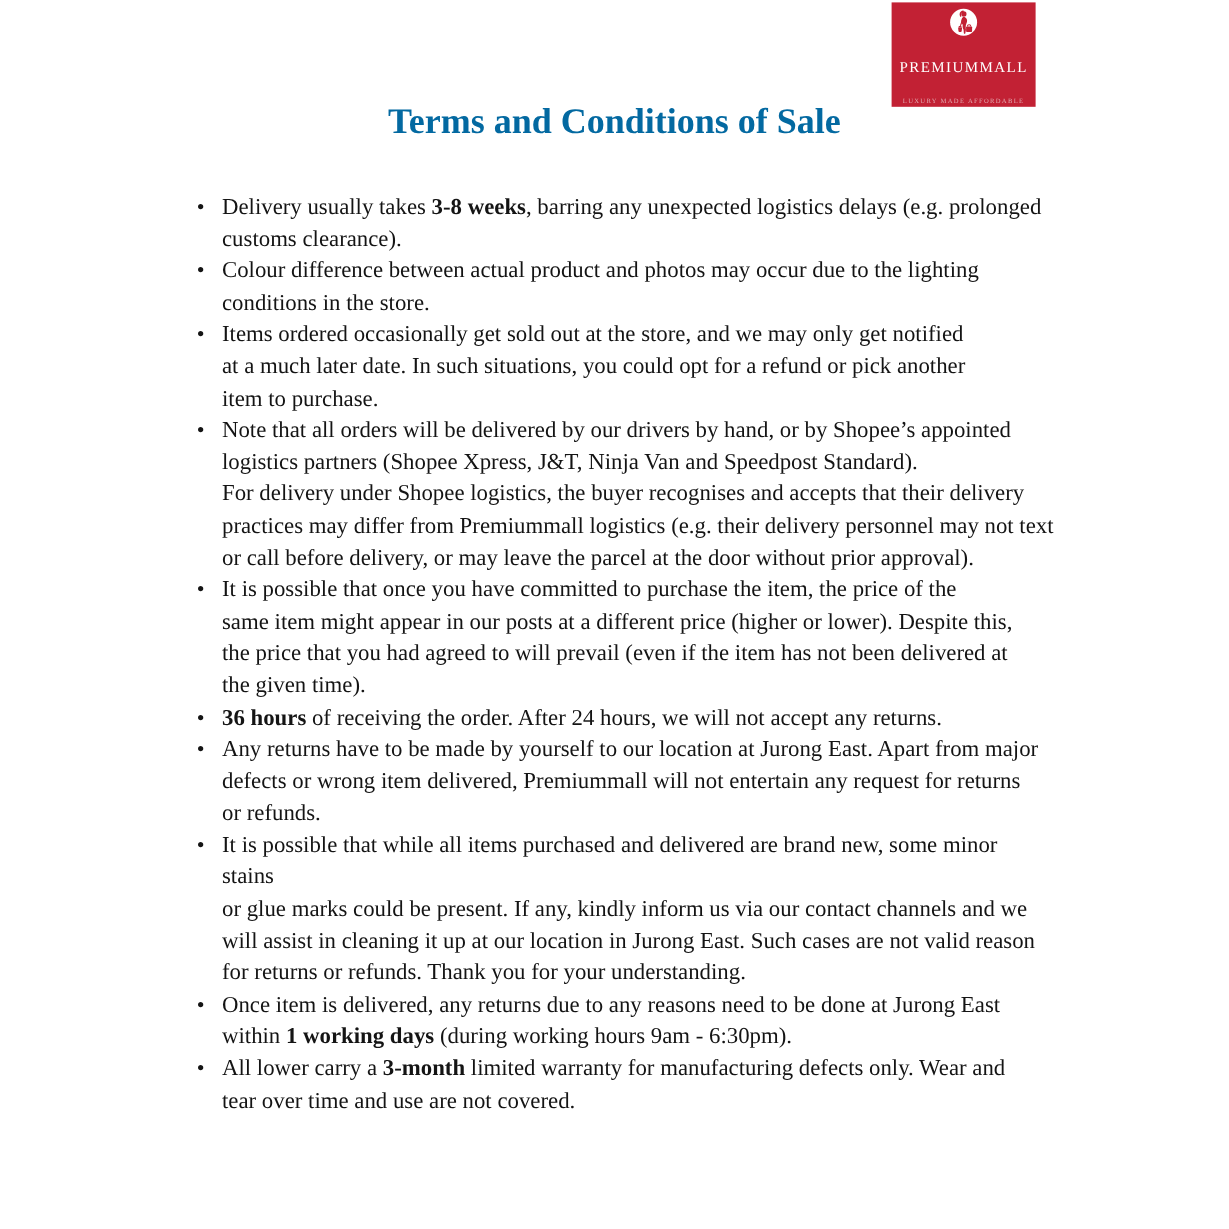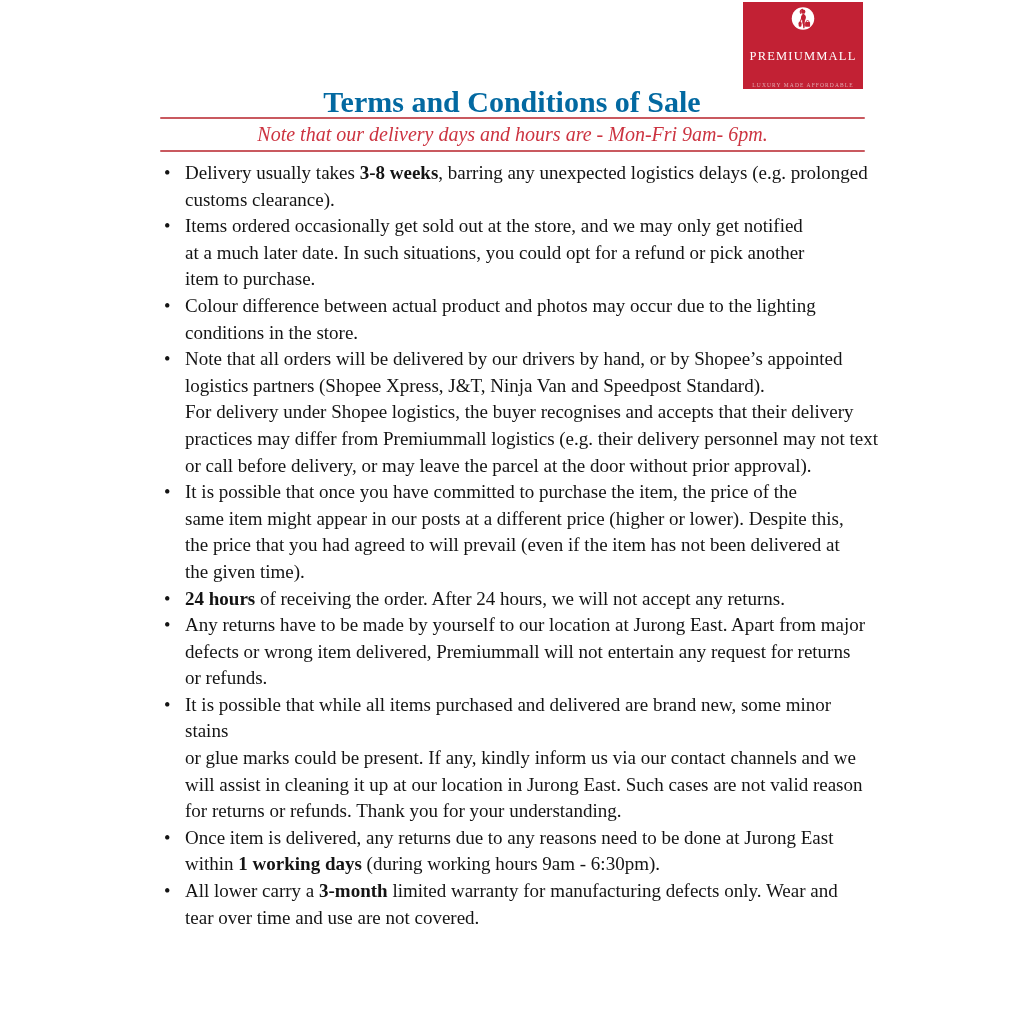--- a/index.html
+++ b/index.html
@@ -95,44 +95,39 @@
         <path d="M36.5 38.5 a4.5 4.5 0 0 1 9 0 l-1.6 0 a3 3 0 0 0 -5.8 0 z"></path>
         <rect x="35" y="38.5" width="12" height="11" rx="1.6"></rect>
       </g>
     </svg>
     <div class="logo-brand">PREMIUMMALL</div>
     <div class="logo-tagline">LUXURY MADE AFFORDABLE</div>
   </div>
 
   <h1 class="title">Terms and Conditions of Sale</h1>
 
-  <div class="note-block">
-    <div class="rule"></div>
-    <div class="note-text">Note that our delivery days and hours are - Mon-Fri 9am- 6pm.</div>
-    <div class="rule"></div>
-  </div>
 
   <ul class="terms-list">
       <li><span>Delivery usually takes </span><b>3-8 weeks</b><span>, barring any unexpected logistics delays (e.g. prolonged
 customs clearance).</span></li>
+      <li><span>Colour difference between actual product and photos may occur due to the lighting
+conditions in the store.</span></li>
       <li><span>Items ordered occasionally get sold out at the store, and we may only get notified
 at a much later date. In such situations, you could opt for a refund or pick another
 item to purchase.</span></li>
-      <li><span>Colour difference between actual product and photos may occur due to the lighting
-conditions in the store.</span></li>
       <li><span>Note that all orders will be delivered by our drivers by hand, or by Shopee’s appointed
 logistics partners (Shopee Xpress, J&amp;T, Ninja Van and Speedpost Standard).
 For delivery under Shopee logistics, the buyer recognises and accepts that their delivery
 practices may differ from Premiummall logistics (e.g. their delivery personnel may not text
 or call before delivery, or may leave the parcel at the door without prior approval).</span></li>
       <li><span>It is possible that once you have committed to purchase the item, the price of the
 same item might appear in our posts at a different price (higher or lower). Despite this,
 the price that you had agreed to will prevail (even if the item has not been delivered at
 the given time).</span></li>
-      <li><b>24 hours</b><span> of receiving the order. After 24 hours, we will not accept any returns.</span></li>
+      <li><b>36 hours</b><span> of receiving the order. After 24 hours, we will not accept any returns.</span></li>
       <li><span>Any returns have to be made by yourself to our location at Jurong East. Apart from major
 defects or wrong item delivered, Premiummall will not entertain any request for returns
 or refunds.</span></li>
       <li><span>It is possible that while all items purchased and delivered are brand new, some minor stains
 or glue marks could be present. If any, kindly inform us via our contact channels and we
 will assist in cleaning it up at our location in Jurong East. Such cases are not valid reason
 for returns or refunds. Thank you for your understanding.</span></li>
       <li><span>Once item is delivered, any returns due to any reasons need to be done at Jurong East
 within </span><b>1 working days</b><span> (during working hours 9am - 6:30pm).</span></li>
       <li><span>All lower carry a </span><b>3-month</b><span> limited warranty for manufacturing defects only. Wear and

